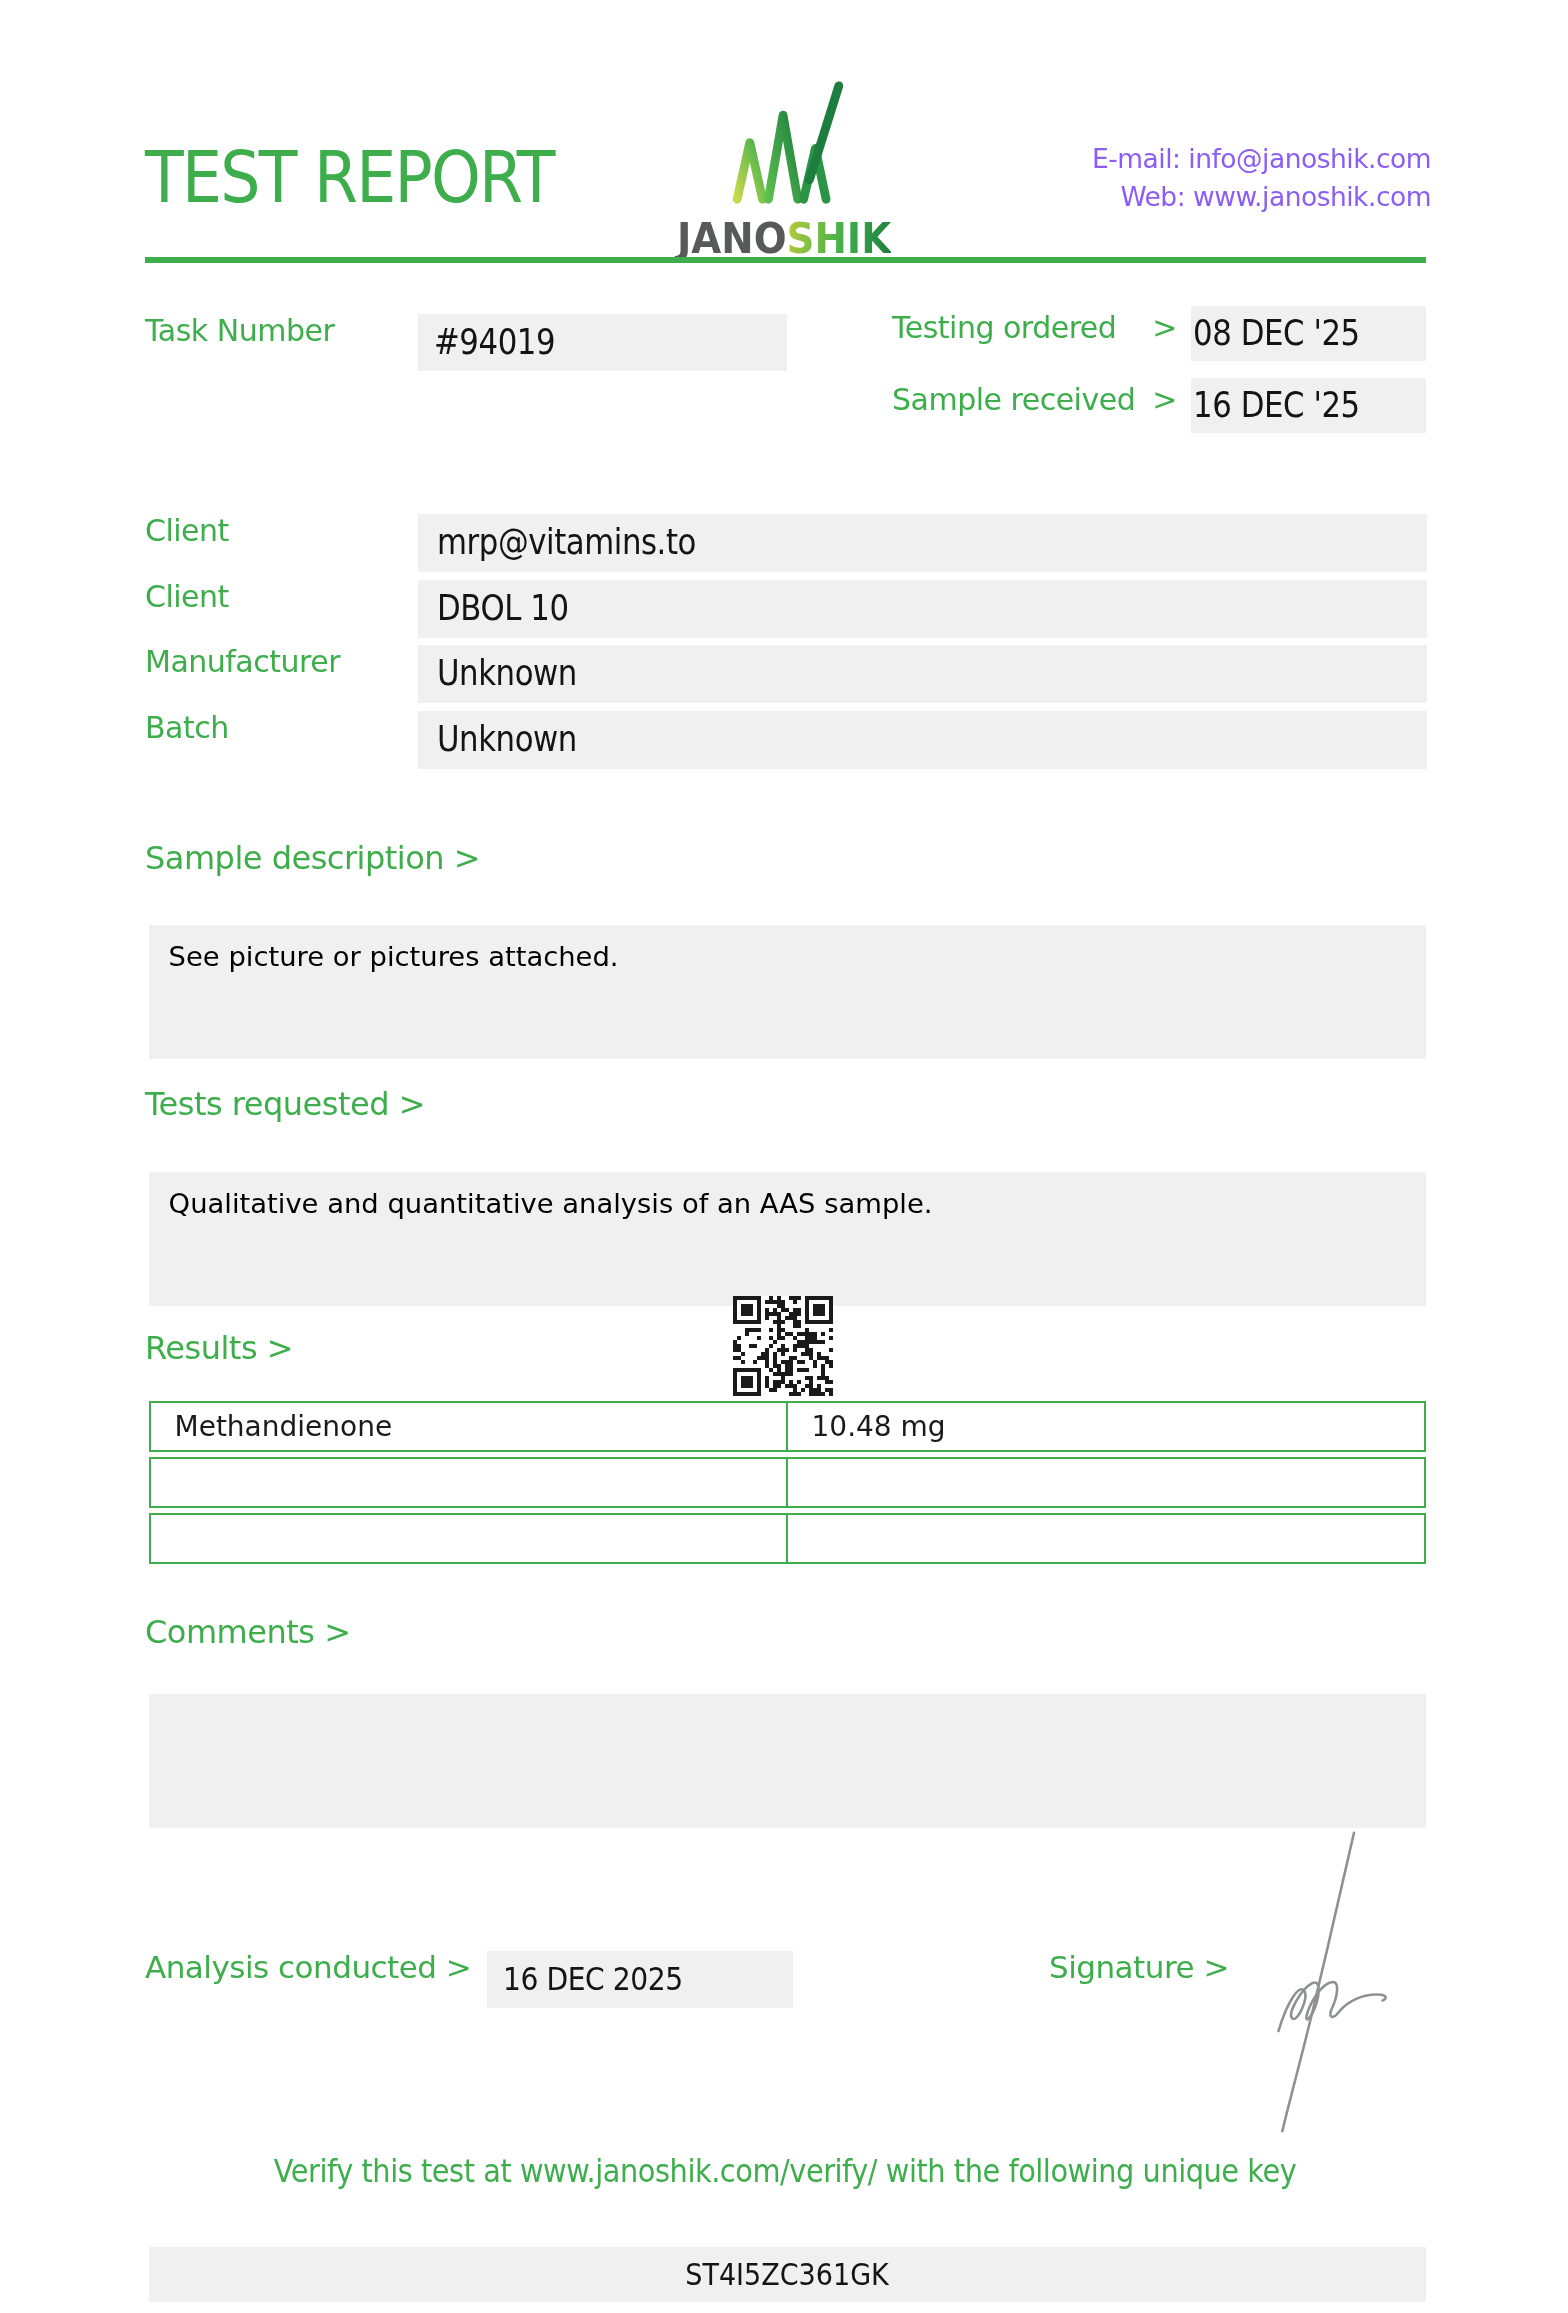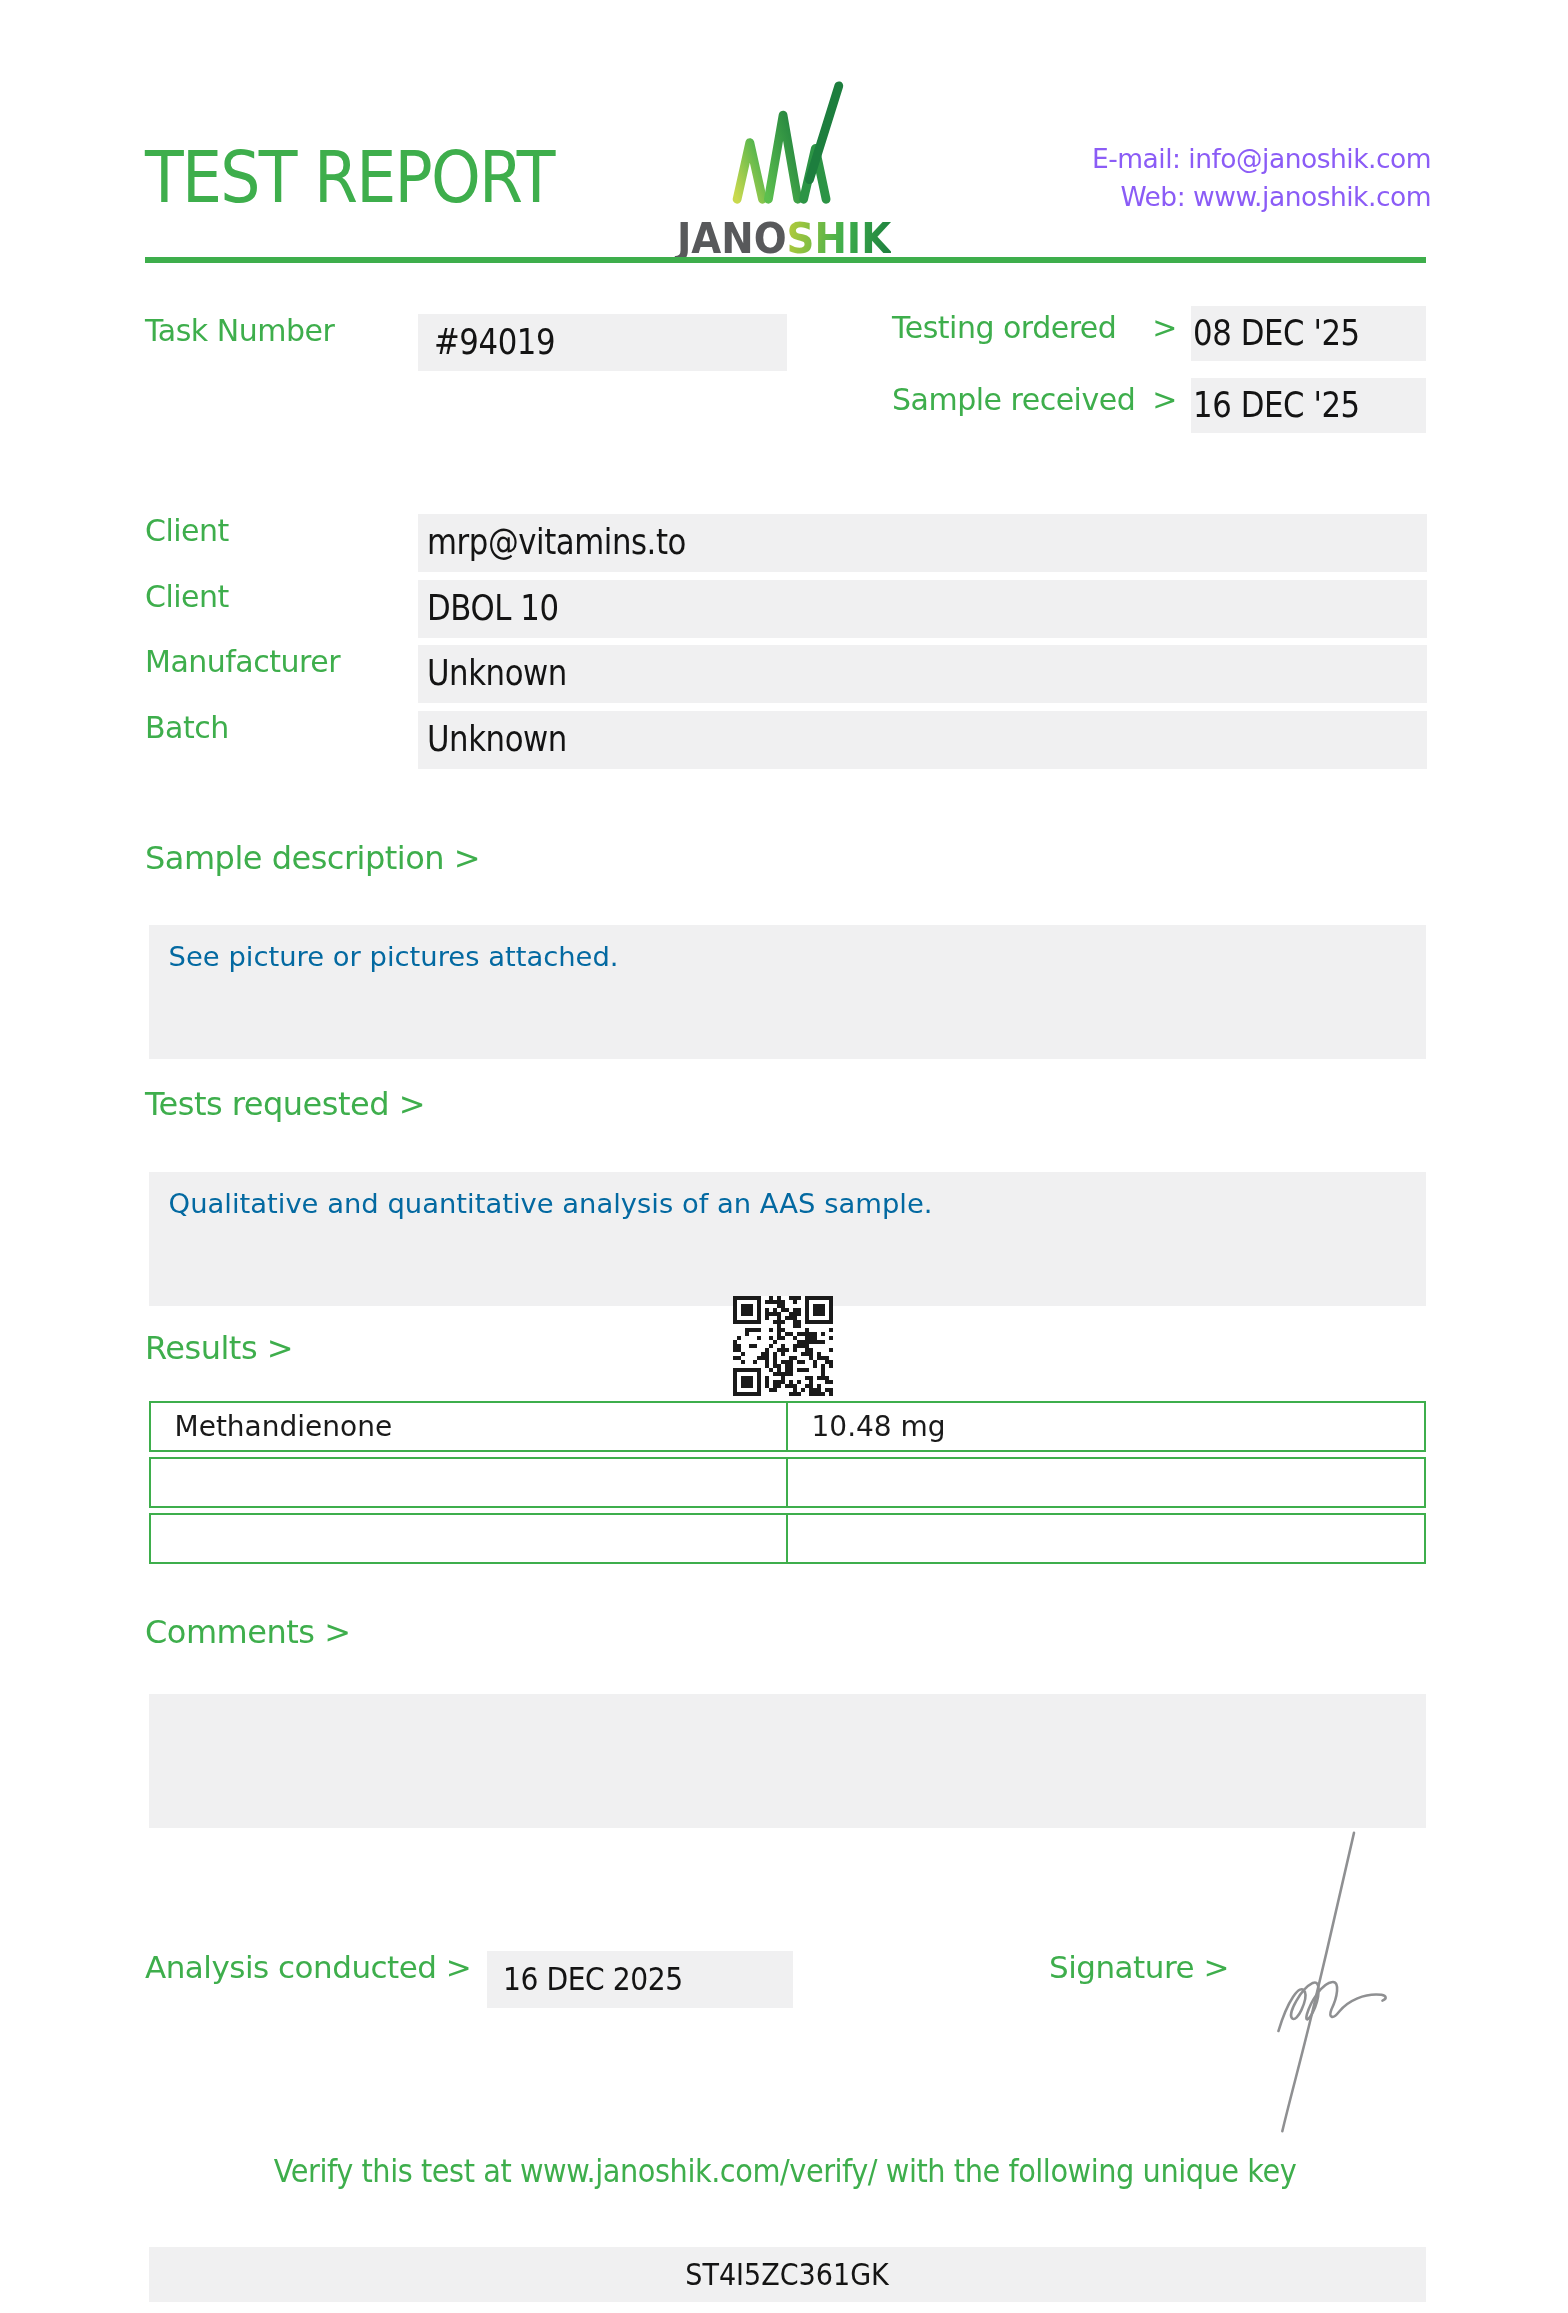--- a/index.html
+++ b/index.html
@@ -26,25 +26,25 @@
 
   .task-label{left:145px;top:302px;height:57px;line-height:57px;}
   .task-box{left:418px;top:302px;width:369px;height:57px;line-height:57px;padding-left:15.7px;box-sizing:border-box;}
 
   .date-row{left:892px;width:534px;height:55px;display:flex;align-items:center;}
   .date-row .lab{flex:0 0 auto;}
   .date-row .arrow{margin-left:auto;margin-right:13.7px;color:#3EAE4C;font-size:30px;}
   .date-box{width:235px;height:55px;line-height:55px;padding-left:2px;box-sizing:border-box;flex:0 0 auto;}
 
   .det-label{left:145px;height:57px;line-height:57px;text-align:center;}
-  .det-box{left:418px;width:1009px;height:58px;line-height:57px;padding-left:9px;box-sizing:border-box;}
+  .det-box{left:418px;width:1009px;height:58px;line-height:57px;padding-left:19px;box-sizing:border-box;}
 
   .sec-head{left:145px;font-size:32px;letter-spacing:-0.5px;color:#3EAE4C;white-space:nowrap;}
   .wide-box{left:149px;width:1277px;box-sizing:border-box;padding:13.7px 19.6px;font-size:27.4px;
-            line-height:35px;color:#0369a1;}
+            line-height:35px;color:#000000;}
 
   .qr{left:733px;top:1296px;width:100px;height:100px;}
 
   .rtable{left:149px;top:1401px;width:1277px;}
   .trow{position:absolute;left:0;width:1277px;height:51px;border:2px solid #3EAE4C;background:#fff;
         box-sizing:border-box;display:flex;}
   .tcell1{width:637px;border-right:2px solid #3EAE4C;box-sizing:border-box;line-height:47px;
           padding-left:23.5px;font-size:28px;}
   .tcell2{flex:1;line-height:47px;padding-left:23.5px;font-size:28px;}
 

